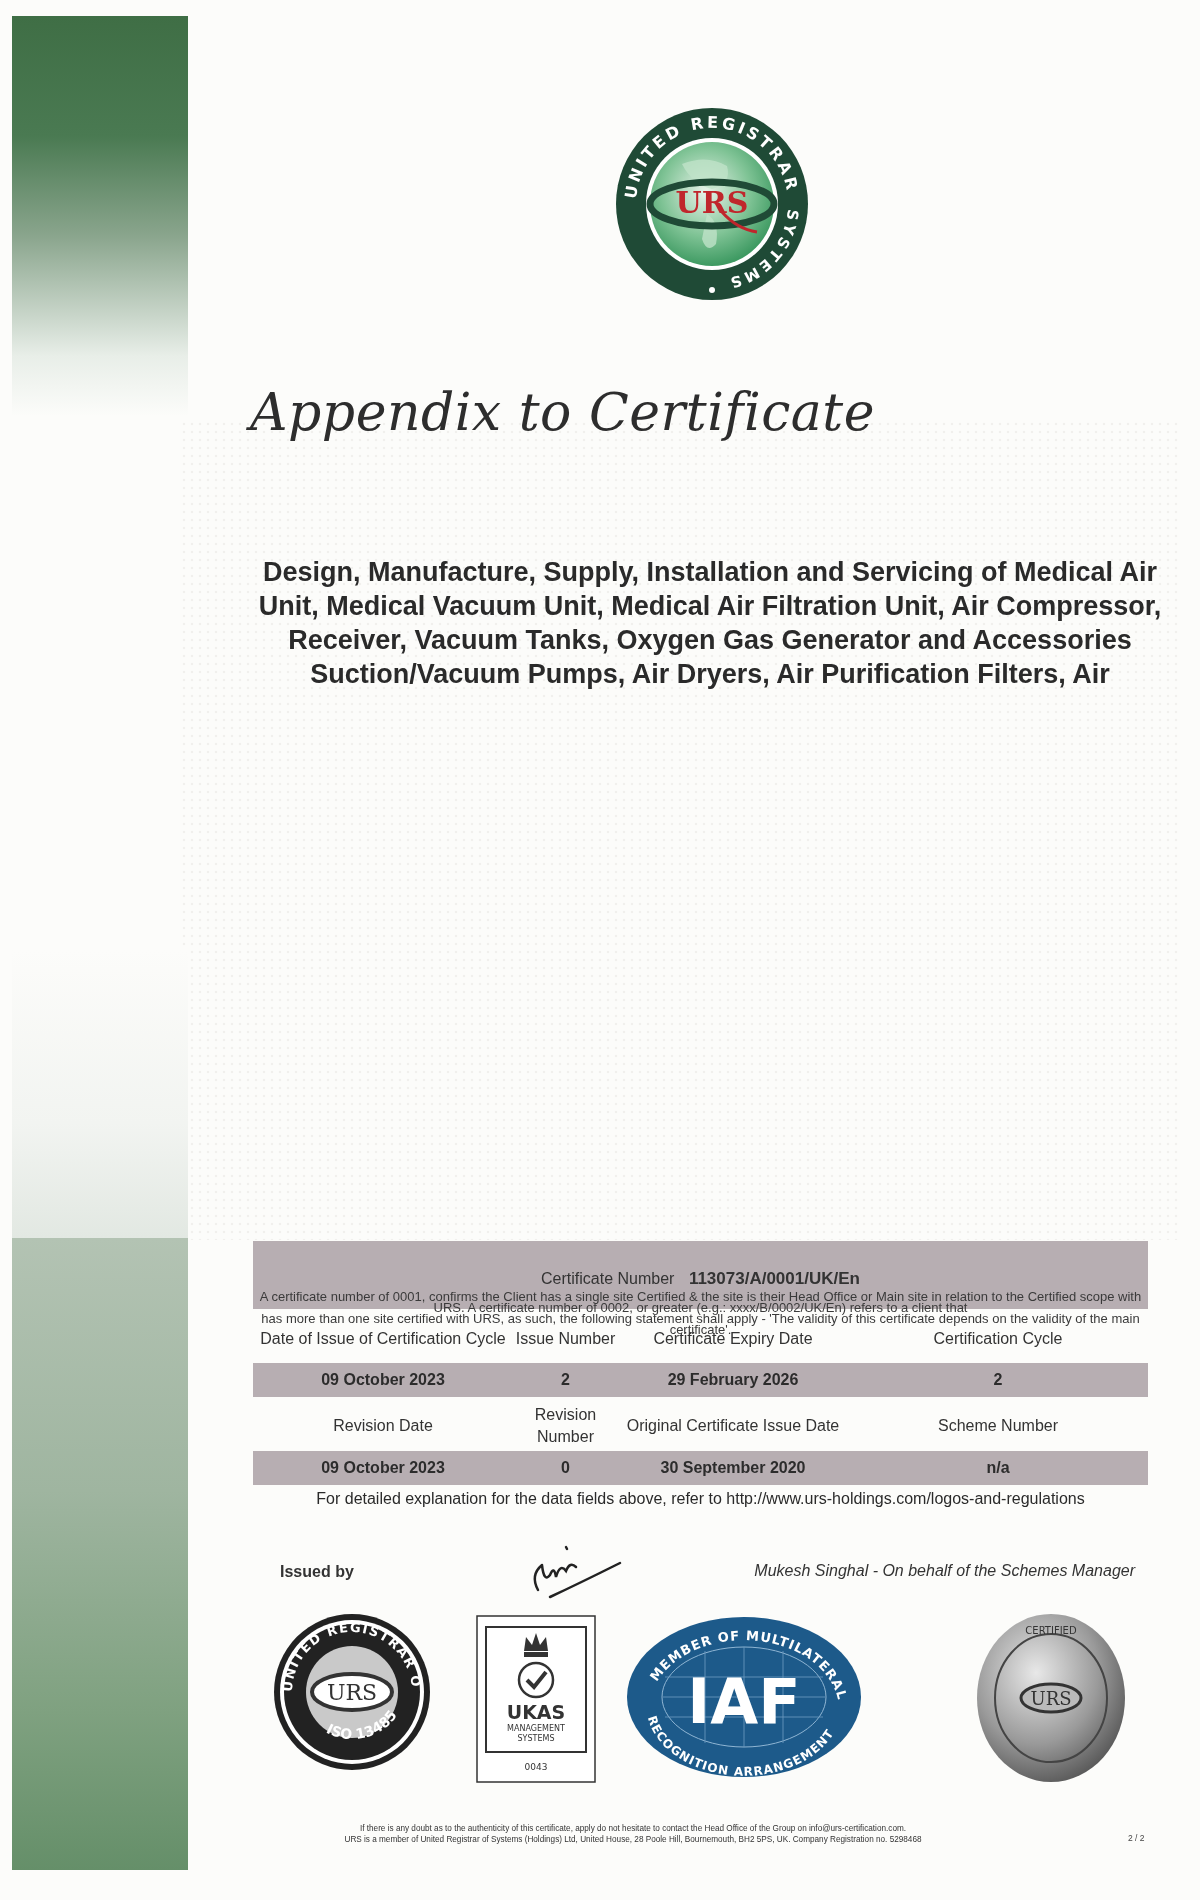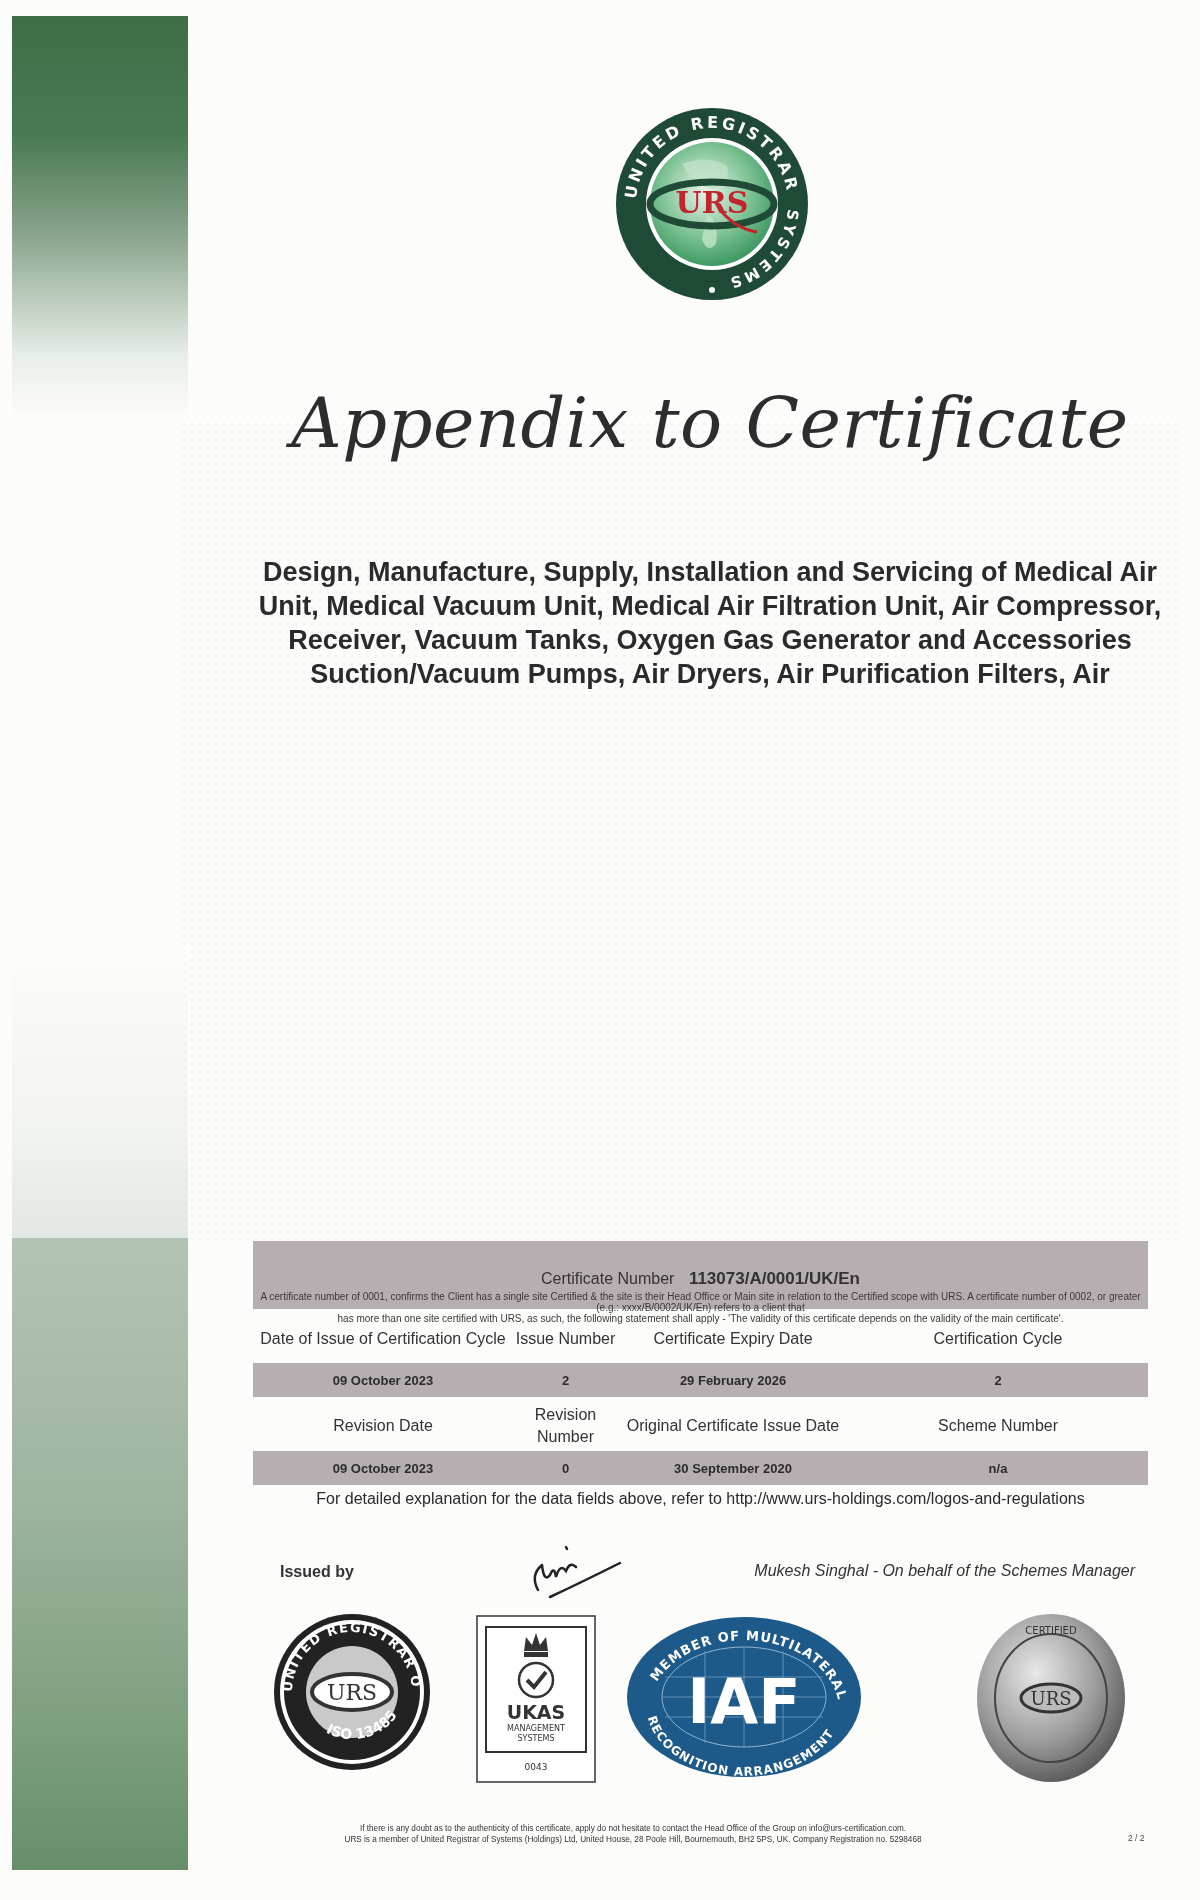--- a/index.html
+++ b/index.html
@@ -6,31 +6,31 @@
   body{width:1200px;height:1900px;background:#fdfdfb;position:relative;overflow:hidden;font-family:"Liberation Sans",sans-serif;color:#2a2a2a;}
   .page{position:absolute;inset:0;background:#fcfcfa;}
   .map-dots{position:absolute;left:180px;top:420px;width:1000px;height:820px;
     background-image:radial-gradient(circle,#ecebe8 1.2px,transparent 1.6px);background-size:8px 8px;opacity:.7;}
   .band{position:absolute;left:12px;width:176px;}
   .band-top{top:16px;height:400px;background:linear-gradient(to bottom,#3f6e45 0%,#4a7a52 30%,#8aa58d 55%,#e8eee8 85%,#fcfcfa 100%);}
   .band-mid{top:950px;height:288px;background:linear-gradient(to bottom,#fcfcfa 0%,#f2f4f1 60%,#e2e8e2 100%);}
   .band-bot{top:1238px;height:632px;background:linear-gradient(to bottom,#b3c3b3 0%,#9fb5a0 40%,#7fa180 75%,#658f69 100%);}
 
   .top-logo{position:absolute;left:612px;top:104px;width:200px;height:200px;}
-  .title{position:absolute;left:250px;top:382px;width:920px;text-align:center;font-family:"DejaVu Serif",serif;font-style:italic;font-size:70px;color:#2d2d2d;letter-spacing:0.5px;}
+  .title{position:absolute;left:250px;top:382px;width:920px;text-align:left;font-family:"DejaVu Serif",serif;font-style:italic;font-size:52px;color:#2d2d2d;letter-spacing:0.5px;}
   .scope{position:absolute;left:255px;top:555px;width:910px;text-align:center;font-family:"Liberation Sans",sans-serif;font-weight:bold;font-size:27px;line-height:34px;color:#2a2a2a;}
 
   .certbox{position:absolute;left:253px;top:1241px;width:895px;height:68px;background:#b7aeb2;text-align:center;}
   .cert-line{font-family:"Liberation Sans",sans-serif;font-size:16px;color:#333;padding-top:28px;}
   .cert-line .num{font-weight:bold;font-size:17px;margin-left:10px;}
-  .cert-note{font-size:10px;color:#3a3a3a;line-height:11px;margin-top:2px;padding:0 2px;}
+  .cert-note{font-size:13px;color:#3a3a3a;line-height:11px;margin-top:2px;padding:0 2px;}
 
   .grid{position:absolute;left:253px;width:895px;display:grid;grid-template-columns:260px 105px 230px 300px;align-items:center;text-align:center;font-size:16px;}
   .grid.label{color:#333;}
-  .grid.value{background:#b7aeb2;font-weight:bold;color:#2c2c2c;font-size:13px;}
+  .grid.value{background:#b7aeb2;font-weight:bold;color:#2c2c2c;font-size:16px;}
   .g1{top:1322px;height:34px;}
   .g2{top:1363px;height:34px;}
   .g3{top:1402px;height:48px;line-height:22px;}
   .g4{top:1451px;height:34px;}
 
   .refline{position:absolute;left:253px;top:1490px;width:895px;text-align:center;font-size:16px;color:#2a2a2a;}
 
   .issued{position:absolute;left:280px;top:1563px;font-size:16px;font-weight:bold;color:#333;}
   .signature{position:absolute;left:520px;top:1535px;width:110px;height:70px;}
   .signer{position:absolute;left:640px;top:1562px;width:495px;text-align:right;font-size:16px;font-style:italic;color:#333;}

